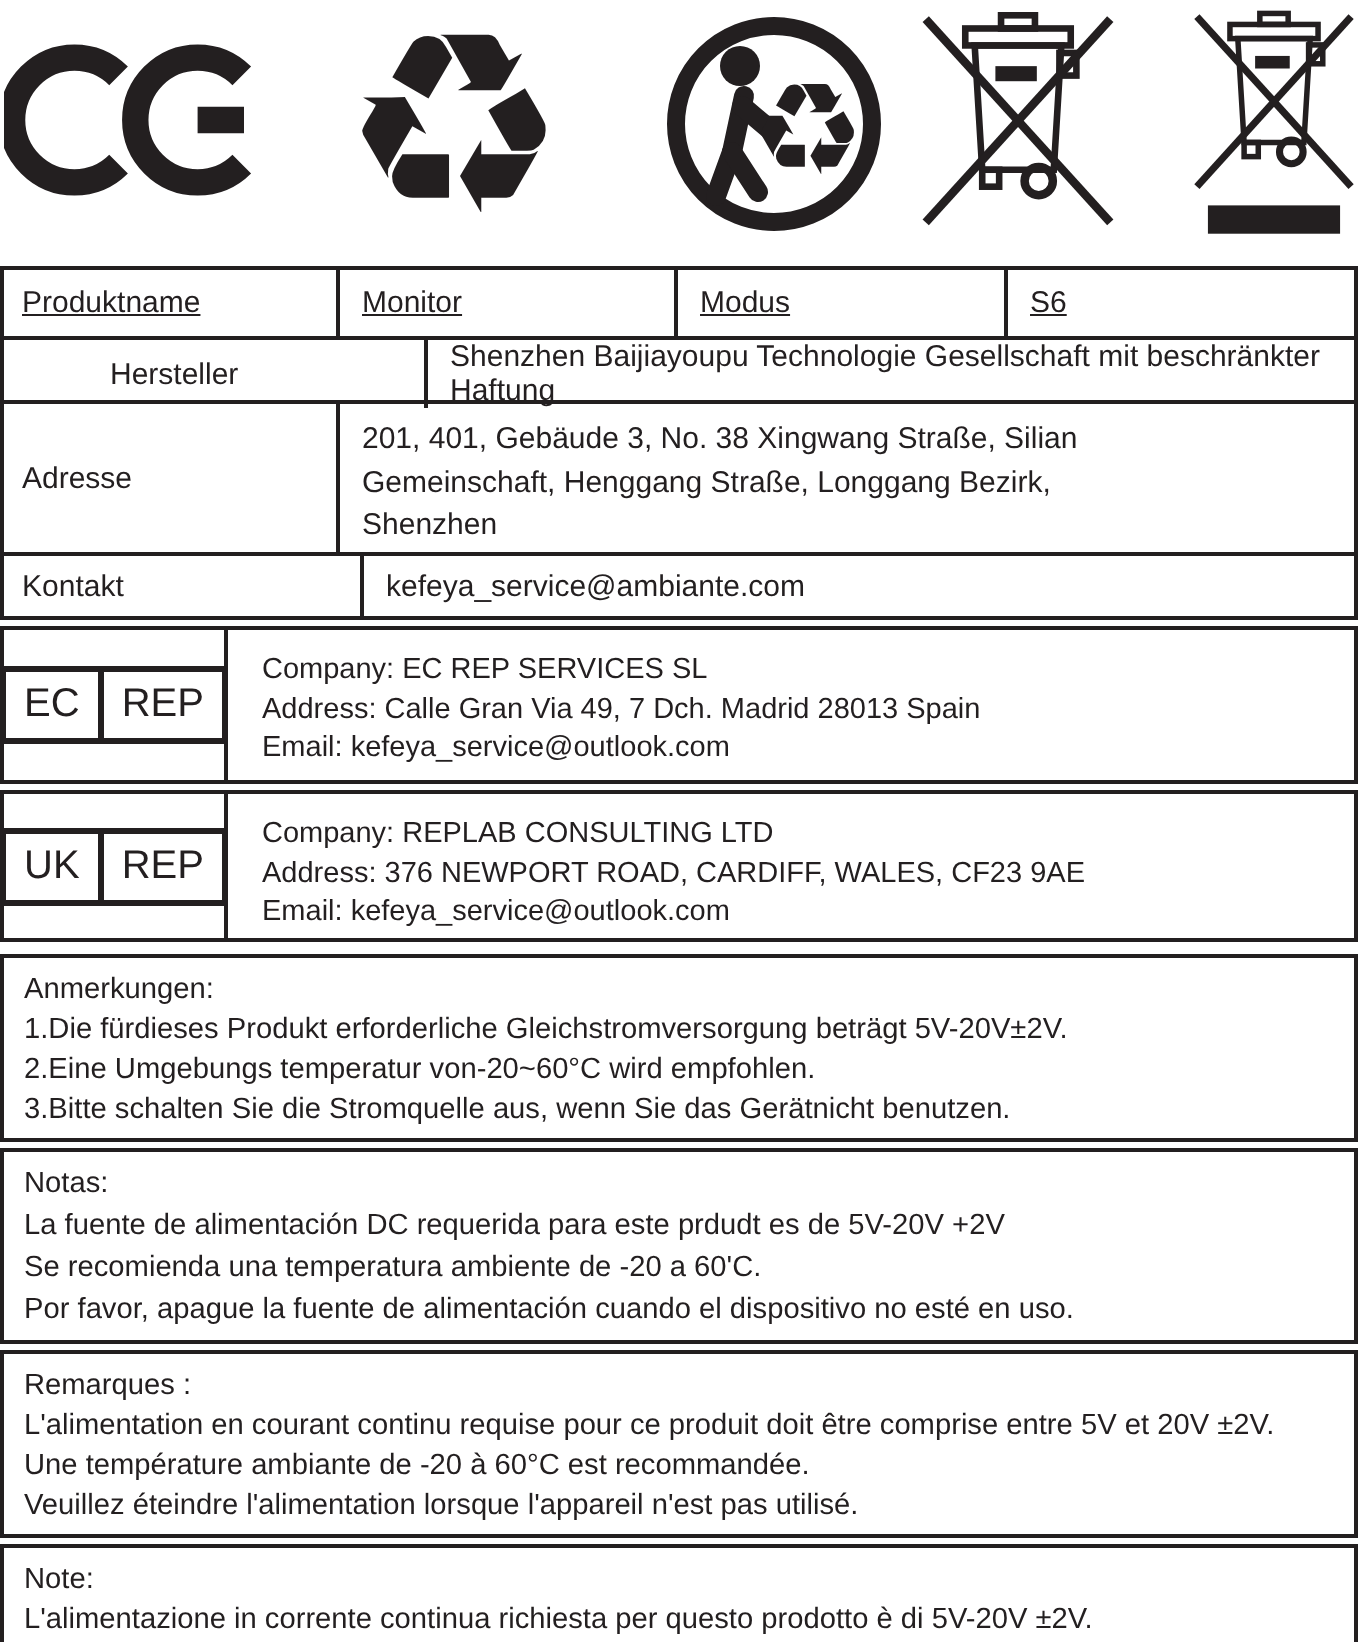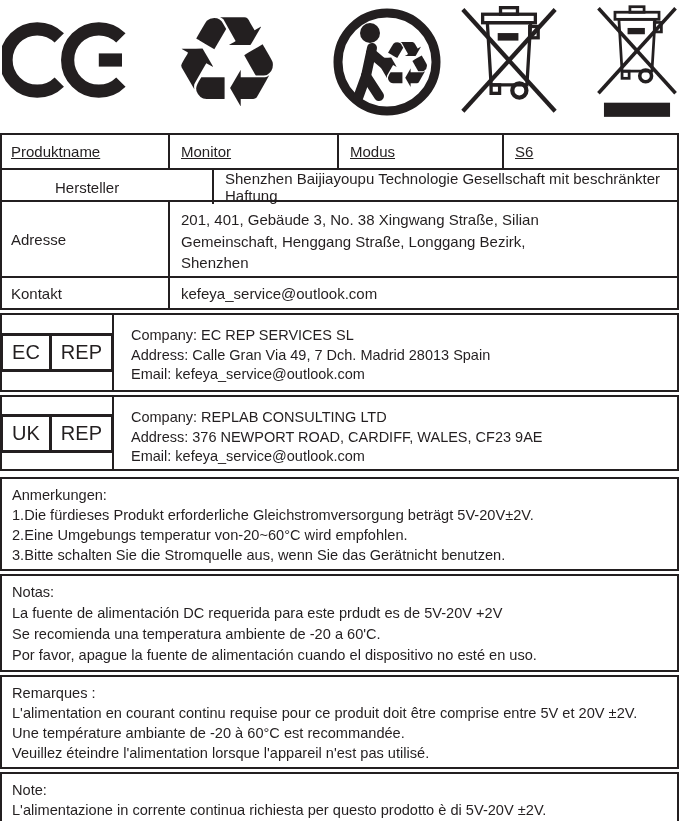--- a/index.html
+++ b/index.html
@@ -19,21 +19,21 @@
   .icon-weee2   { left: 596px; top: 2px; }
   .icon svg { display: block; }
   .triman-glyph { font-family: "DejaVu Sans", sans-serif; }
 
   
   .ptable { border: 2px solid #231f20; width: 679px; }
   .prow { display: grid; }
   .prow-1 { grid-template-columns: 166px 169px 165px auto; height: 33px; text-decoration: underline; }
   .prow-2 { grid-template-columns: 166px auto; height: 32px; border-top: 2px solid #231f20; padding-left: 44px; }
   .prow-3 { grid-template-columns: 166px auto; height: 76px; border-top: 2px solid #231f20; }
-  .prow-4 { grid-template-columns: 166px auto; height: 32px; border-top: 2px solid #231f20; }
+  .prow-4 { grid-template-columns: 166px auto; height: 32px; border-top: 2px solid #231f20; gap: 12px; }
   .pcell { display: flex; align-items: center; padding-left: 9px; font-size: 15px; }
   .pcell.vline { border-left: 2px solid #231f20; padding-left: 11px; }
   .pcell.multi { display: block; padding-top: 7px; line-height: 21.5px; }
 
   
   .rep-box { border: 2px solid #231f20; width: 679px; display: flex; }
   .rep-ec { height: 79px; margin-top: 3px; }
   .rep-uk { height: 76px; margin-top: 3px; }
   .rep-left { width: 112px; border-right: 2px solid #231f20; display: flex; align-items: center; justify-content: center; flex: none; }
   .rep-badge { display: inline-flex; border: 3px solid #231f20; font-size: 20px; justify-content: center; }
@@ -132,21 +132,21 @@
     <div class="prow prow-3">
       <div class="pcell">Adresse</div>
       <div class="pcell vline multi">
         <div>201, 401, Gebäude 3, No. 38 Xingwang Straße, Silian</div>
         <div>Gemeinschaft, Henggang Straße, Longgang Bezirk,</div>
         <div>Shenzhen</div>
       </div>
     </div>
     <div class="prow prow-4">
       <div class="pcell">Kontakt</div>
-      <div class="pcell vline">kefeya_service@outlook.com</div>
+      <div class="pcell vline">kefeya_service@ambiante.com</div>
     </div>
   </section>
 
   <section class="rep-box rep-ec">
     <div class="rep-left">
       <div class="rep-badge">
         <span>EC</span>
         <span class="sep">REP</span>
       </div>
     </div>

